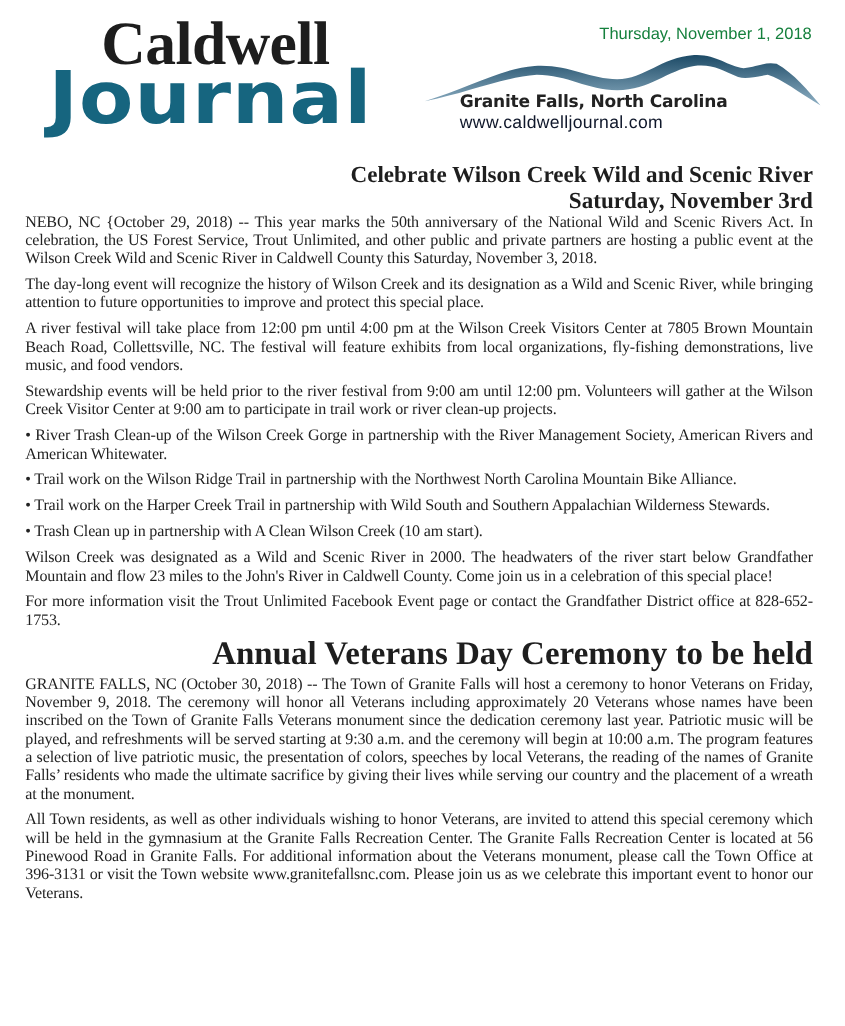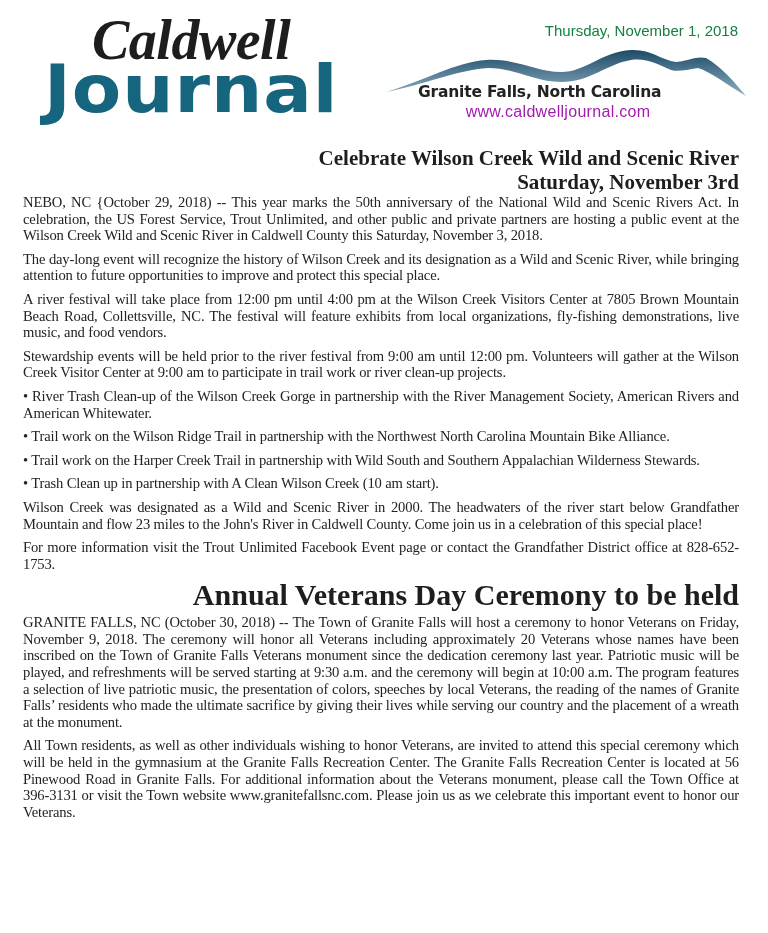--- a/index.html
+++ b/index.html
@@ -2,41 +2,41 @@
 <html><head>
 <meta charset="utf-8">
 <style>
   html, body { margin: 0; padding: 0; background: #ffffff; }
   body { width: 768px; height: 933px; position: relative; overflow: hidden; color: #1e1e1e; }
 
   .masthead { position: absolute; left: 0; top: 0; width: 768px; height: 140px; }
   .logo-caldwell {
     position: absolute; left: 92px; top: 12px;
     font-family: "Liberation Serif", "DejaVu Serif", serif; font-weight: bold;
-    font-size: 56px; line-height: 56px; color: #1d1d1d; letter-spacing: -0.5px; font-style: italic;
+    font-size: 56px; line-height: 56px; color: #1d1d1d; letter-spacing: -0.5px;
   }
   .logo-journal {
     position: absolute; left: 44px; top: 56px;
     font-family: "DejaVu Sans", "Liberation Sans", sans-serif; font-weight: bold;
     font-size: 72px; line-height: 72px; color: #16657f; letter-spacing: 1px;
     transform: scaleY(0.92); transform-origin: left top;
   }
   .dateline {
     position: absolute; right: 30px; top: 22px;
     font-family: "Liberation Sans", sans-serif; font-size: 15px; color: #15803d;
   }
   .mountains { position: absolute; left: 386px; top: 40px; width: 360px; height: 60px; }
   .location {
     position: absolute; left: 418px; top: 83px; width: 280px; text-align: left;
     font-family: "DejaVu Sans", sans-serif; font-weight: bold; font-size: 15.5px; color: #222;
     letter-spacing: -0.2px;
   }
   .website {
-    position: absolute; left: 418px; top: 103px; width: 280px; text-align: center;
-    font-family: "Liberation Sans", sans-serif; font-size: 16px; color: #a21caf; letter-spacing: 0.3px;
+    position: absolute; left: 418px; top: 103px; width: 280px; text-align: left;
+    font-family: "Liberation Sans", sans-serif; font-size: 16px; color: #0f172a; letter-spacing: 0.3px;
   }
 
   .content { position: absolute; left: 23px; top: 146px; width: 716px; }
   .headline {
     font-family: "Liberation Serif", "DejaVu Serif", serif; font-weight: bold;
     text-align: right; color: #1e1e1e; margin: 0;
   }
   .h1a { font-size: 21px; line-height: 24px; }
   .h2a { font-size: 30px; line-height: 30px; margin-top: 8px; margin-bottom: 4px; }
   p.body {

